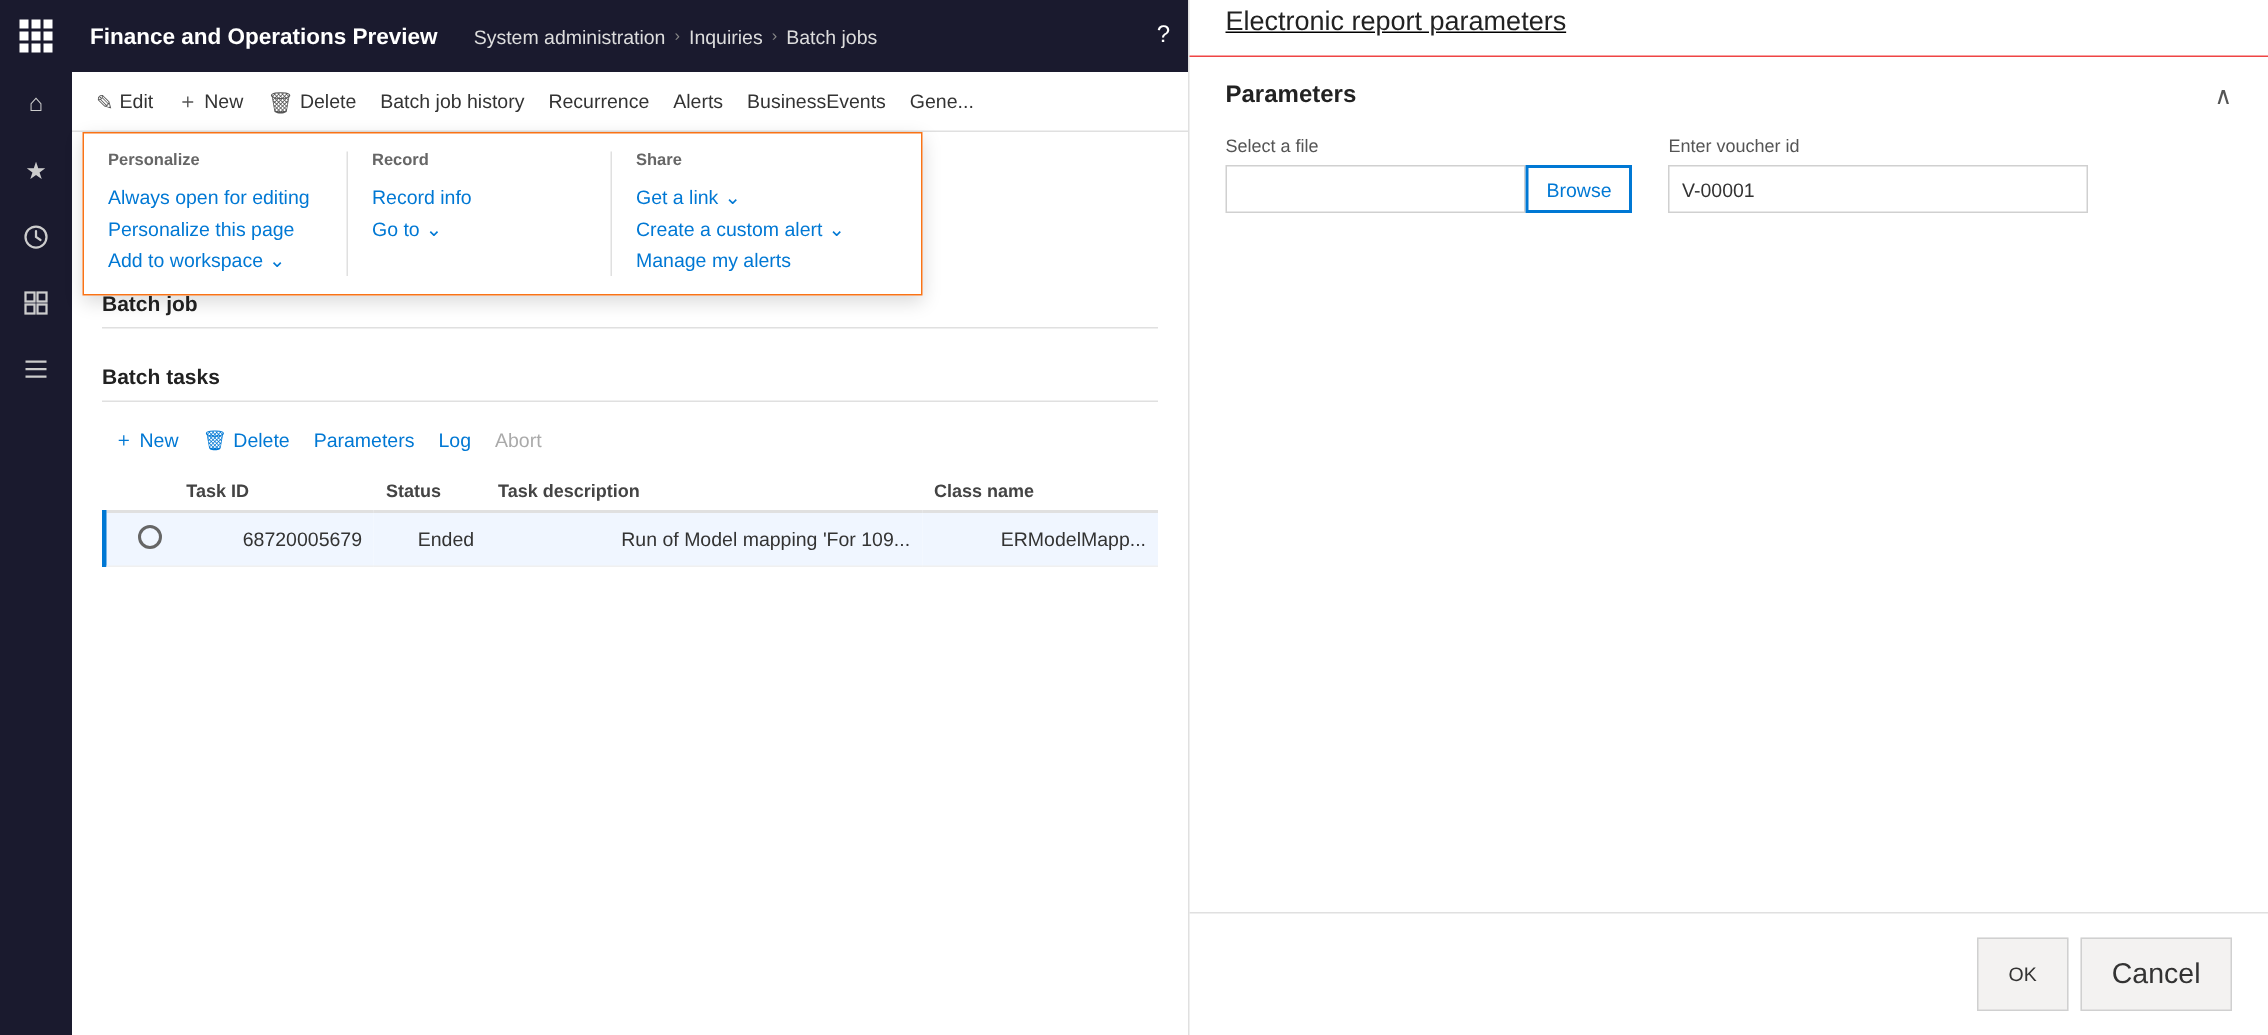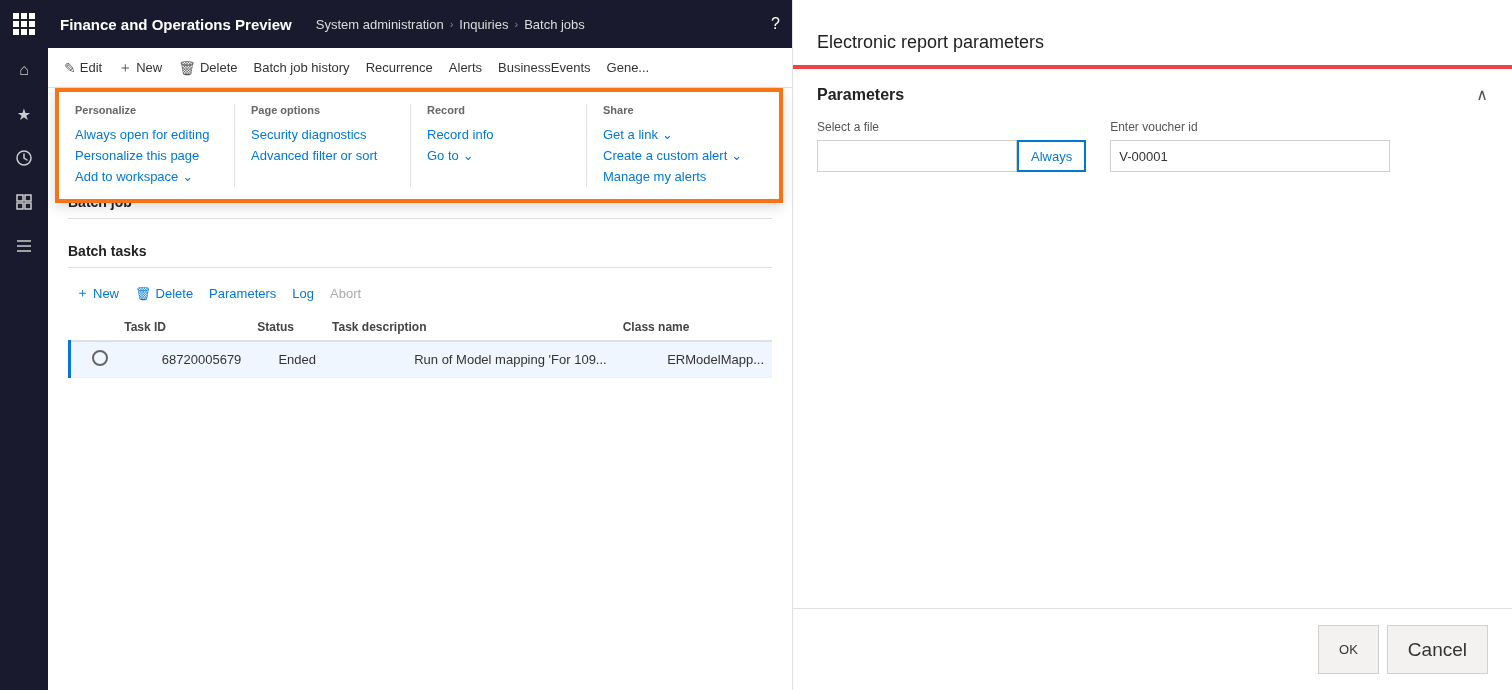--- a/index.html
+++ b/index.html
@@ -114,21 +114,21 @@
       white-space: nowrap;
     }
     .toolbar-btn .btn-icon { color: #555; font-size: 14px; }
 
     
     .dropdown-overlay {
       position: absolute;
       top: 88px;
       left: 55px;
       background: white;
-      border: 4px solid #f97316;
+      border: 1px solid #f97316;
       box-shadow: 0 4px 12px rgba(0,0,0,0.15);
       z-index: 100;
       display: flex;
       gap: 0;
       padding: 12px 16px;
       min-width: 560px;
     }
     .dropdown-section {
       min-width: 160px;
       padding-right: 16px;
@@ -279,22 +279,23 @@
     .right-panel {
       width: 720px;
       background: white;
       border-left: 1px solid #e0e0e0;
       display: flex;
       flex-direction: column;
       flex-shrink: 0;
       position: relative;
     }
     .right-panel-header {
-      padding: 32px 24px 12px;
-      border-bottom: 4px solid #ef4444;
+      padding: 4px 24px 12px;
+      border-bottom: 1px solid #ef4444;
+      text-decoration: underline;
     }
     .right-panel-title {
       font-size: 18px;
       font-weight: 400;
       color: #222;
     }
 
     .panel-section {
       padding: 16px 24px;
     }
@@ -486,25 +487,20 @@
     <div class="dropdown-section">
       <div class="dropdown-section-title">Personalize</div>
       <a class="dropdown-item">Always open for editing</a>
       <a class="dropdown-item">Personalize this page</a>
       <div class="dropdown-item-with-arrow">
         <span>Add to workspace</span>
         <span>⌄</span>
       </div>
     </div>
 
-    <div class="dropdown-section">
-      <div class="dropdown-section-title">Page options</div>
-      <a class="dropdown-item">Security diagnostics</a>
-      <a class="dropdown-item">Advanced filter or sort</a>
-    </div>
 
     <div class="dropdown-section">
       <div class="dropdown-section-title">Record</div>
       <a class="dropdown-item">Record info</a>
       <div class="dropdown-item-with-arrow">
         <span>Go to</span>
         <span>⌄</span>
       </div>
     </div>
 
@@ -595,21 +591,21 @@
       <span class="panel-section-title">Parameters</span>
       <span class="panel-section-chevron">∧</span>
     </div>
 
     <div class="form-row">
 
       <div class="form-group">
         <label class="form-label">Select a file</label>
         <div class="form-input-row">
           <input class="form-input" type="text" value="" style="">
-          <button class="browse-btn">Always</button>
+          <button class="browse-btn">Browse</button>
         </div>
       </div>
 
       <div class="form-group">
         <label class="form-label">Enter voucher id</label>
         <input class="voucher-input" type="text" value="V-00001" style="">
       </div>
     </div>
   </div>
 

